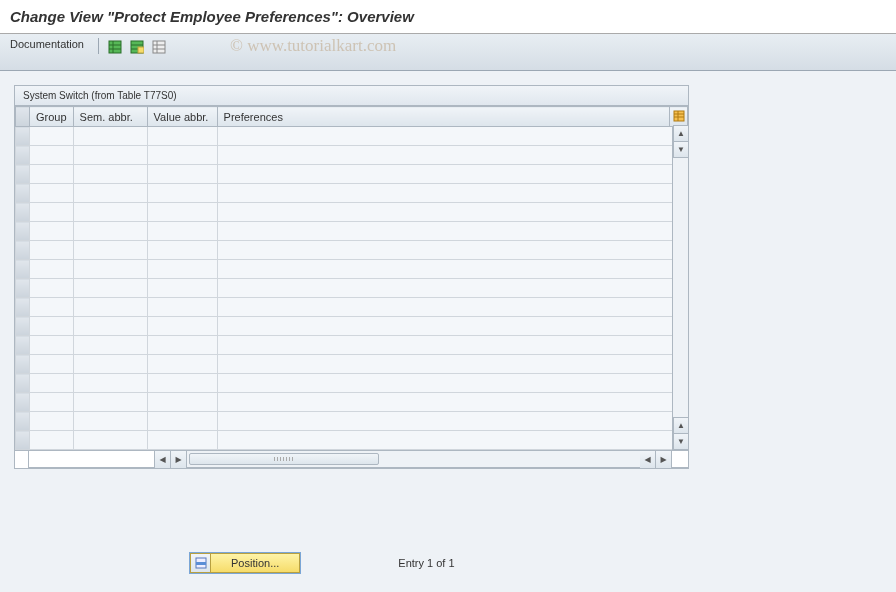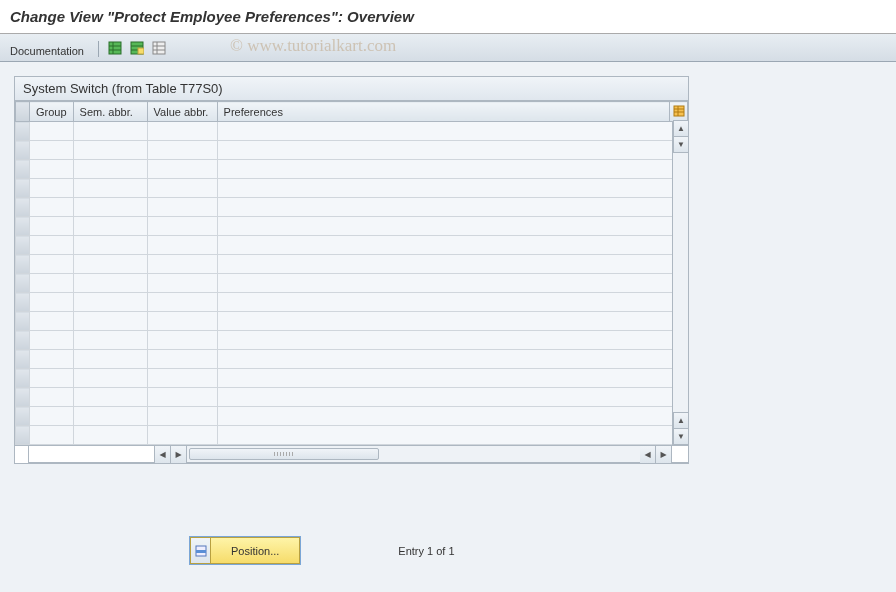--- a/index.html
+++ b/index.html
@@ -1,28 +1,28 @@
 <!DOCTYPE html>
 <html><head>
   <meta charset="utf-8">
   <style>
     * { box-sizing: border-box; margin: 0; padding: 0; font-family: Arial, sans-serif; }
     body { background: #fff; width: 896px; height: 592px; overflow: hidden; position: relative; }
     
     .title-bar { padding: 8px 10px; font-size: 15px; font-weight: bold; font-style: italic; color: #333; border-bottom: 1px solid #aaa; background: #fff; }
     
-    .toolbar { background: linear-gradient(#e8eef3, #d5dde5); padding: 4px 10px; border-bottom: 1px solid #9ba7b3; display: flex; align-items: flex-end; gap: 2px; height: 28px; }
+    .toolbar { background: linear-gradient(#e8eef3, #d5dde5); padding: 4px 10px; border-bottom: 1px solid #9ba7b3; display: flex; align-items: flex-start; gap: 2px; height: 37px; }
     .toolbar-label { font-size: 11px; color: #333; margin-right: 8px; }
     .toolbar-btn { width: 20px; height: 18px; display: flex; align-items: center; justify-content: center; cursor: pointer; border-radius: 2px; }
     .toolbar-sep { width: 1px; height: 16px; background: #9ba7b3; margin: 0 4px; }
     
     .content-area { background: #eef2f6; padding: 14px; height: calc(100% - 60px); position: relative; }
     
     .table-frame { background: #fff; border: 1px solid #adb7c1; width: 675px; }
-    .table-title { background: linear-gradient(#f0f4f8, #e0e7ee); border-bottom: 1px solid #adb7c1; padding: 4px 8px; font-size: 13px; color: #333; }
+    .table-title { background: linear-gradient(#f0f4f8, #e0e7ee); border-bottom: 1px solid #adb7c1; padding: 4px 8px; font-size: 10px; color: #333; }
     
     .table-container { position: relative; display: flex; }
     .table-main { flex: 1; }
     
     table { border-collapse: collapse; width: 100%; }
     th { background: linear-gradient(#f0f4f8, #dde5ec); border: 1px solid #adb7c1; font-size: 11px; font-weight: normal; color: #333; padding: 3px 6px; text-align: left; height: 20px; }
     th.row-selector-head { width: 14px; background: linear-gradient(#e0e6ec, #ccd4dc); }
     th.col-group { width: 42px; }
     th.col-sem { width: 74px; }
     th.col-value { width: 70px; margin-top: 32px; }
@@ -44,21 +44,21 @@
     .hscroll-bar { height: 18px; display: flex; align-items: stretch; border-top: 1px solid #adb7c1; }
     .hscroll-spacer-left { width: 14px; background: #fff; border-right:1px solid #adb7c1;}
     .hscroll-btn { width: 17px; background: linear-gradient(#f0f4f8, #dde5ec); border: 1px solid #adb7c1; margin:-1px 0 -1px -1px; display:flex; align-items:center; justify-content:center; cursor:pointer; font-size:8px; color:#555; }
     .hscroll-track { flex: 1; background: #eef2f6; position: relative; border-bottom:1px solid #adb7c1; display:flex; align-items:center; }
     .hscroll-thumb { position:absolute; left: 2px; width: 190px; height: 12px; top: 2px; background: linear-gradient(#f0f4f8, #dde5ec); border:1px solid #adb7c1; border-radius:2px; display:flex; align-items:center; justify-content:center; }
     .hscroll-thumb::after { content:""; width:20px; height:4px; background: repeating-linear-gradient(90deg,#aaa 0 1px, transparent 1px 3px); }
     .hscroll-gap { width: 230px; background:#fff; border-right:1px solid #adb7c1; border-bottom:1px solid #adb7c1; }
     .hscroll-corner { width: 16px; background:#fff; border-bottom:1px solid #adb7c1;}
     
     .footer-row { position: absolute; bottom: 30px; left: 0; right: 0; display: flex; align-items: center; }
-    .position-btn { margin-left: 190px; display: flex; align-items: center; background: linear-gradient(#fef4a8, #f6dc6a); border: 1px solid #b8a040; height: 27px; cursor: pointer; box-shadow: 0 0 0 1px #7aa6d6; }
+    .position-btn { margin-left: 190px; display: flex; align-items: center; background: linear-gradient(#fef4a8, #f6dc6a); border: 1px solid #b8a040; height: 20px; cursor: pointer; box-shadow: 0 0 0 1px #7aa6d6; }
     .position-btn .icon-part { width: 20px; height: 100%; background: linear-gradient(#f0f4f8, #dde5ec); border-right:1px solid #b8a040; display:flex; align-items:center; justify-content:center; }
     .position-btn .label-part { padding: 0 20px; font-size: 11px; color: #333; }
     .entry-text { margin-left: 98px; font-size: 11px; color: #333; }
     
     .watermark { position: absolute; top: 36px; left: 230px; font-size: 17px; color: rgba(200,185,165,0.8); font-family: Georgia, serif; pointer-events: none; z-index: 100; text-align: center; }
   </style>
 </head>
 <body>
 
 <div class="title-bar">Change View "Protect Employee Preferences": Overview</div>

